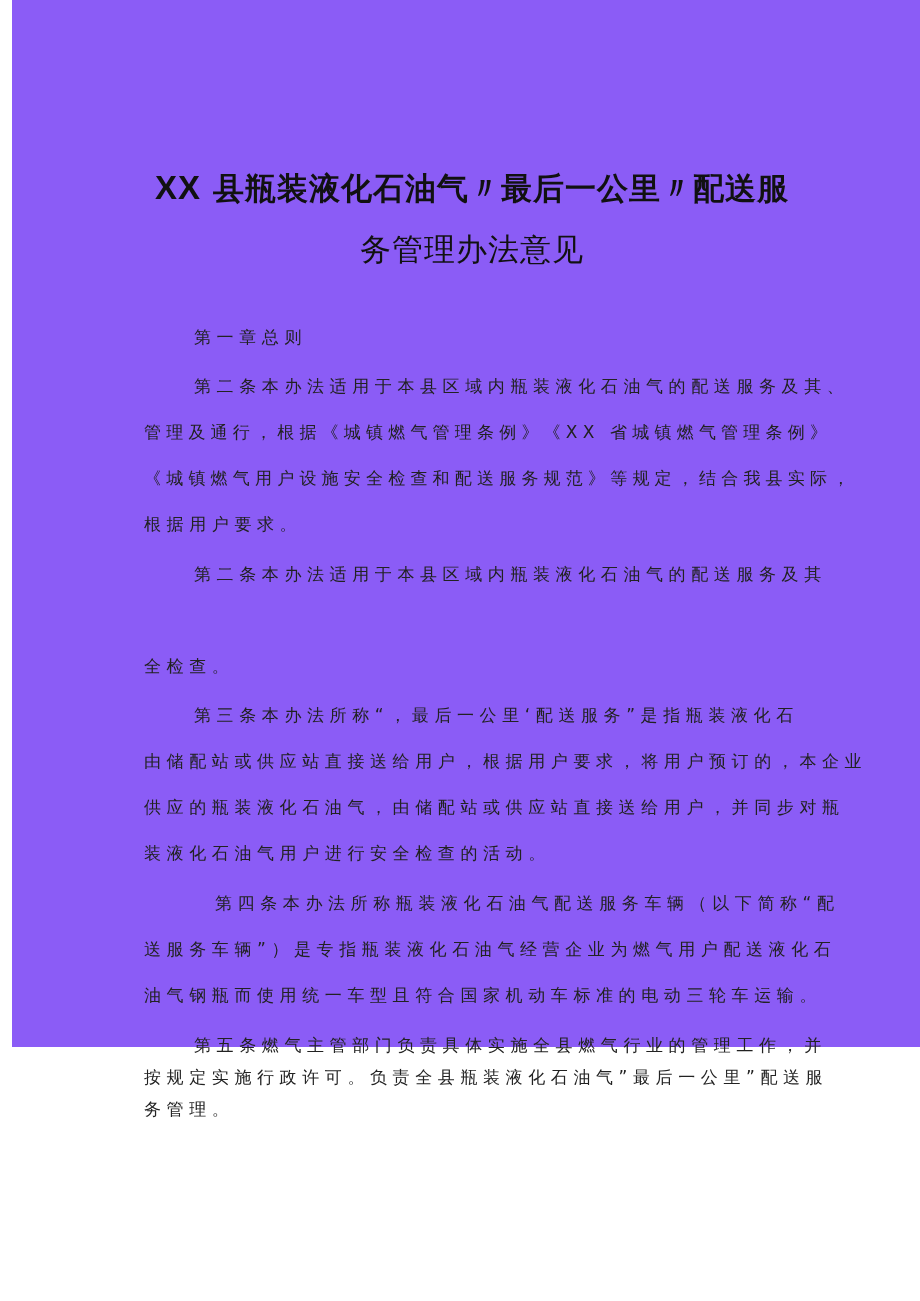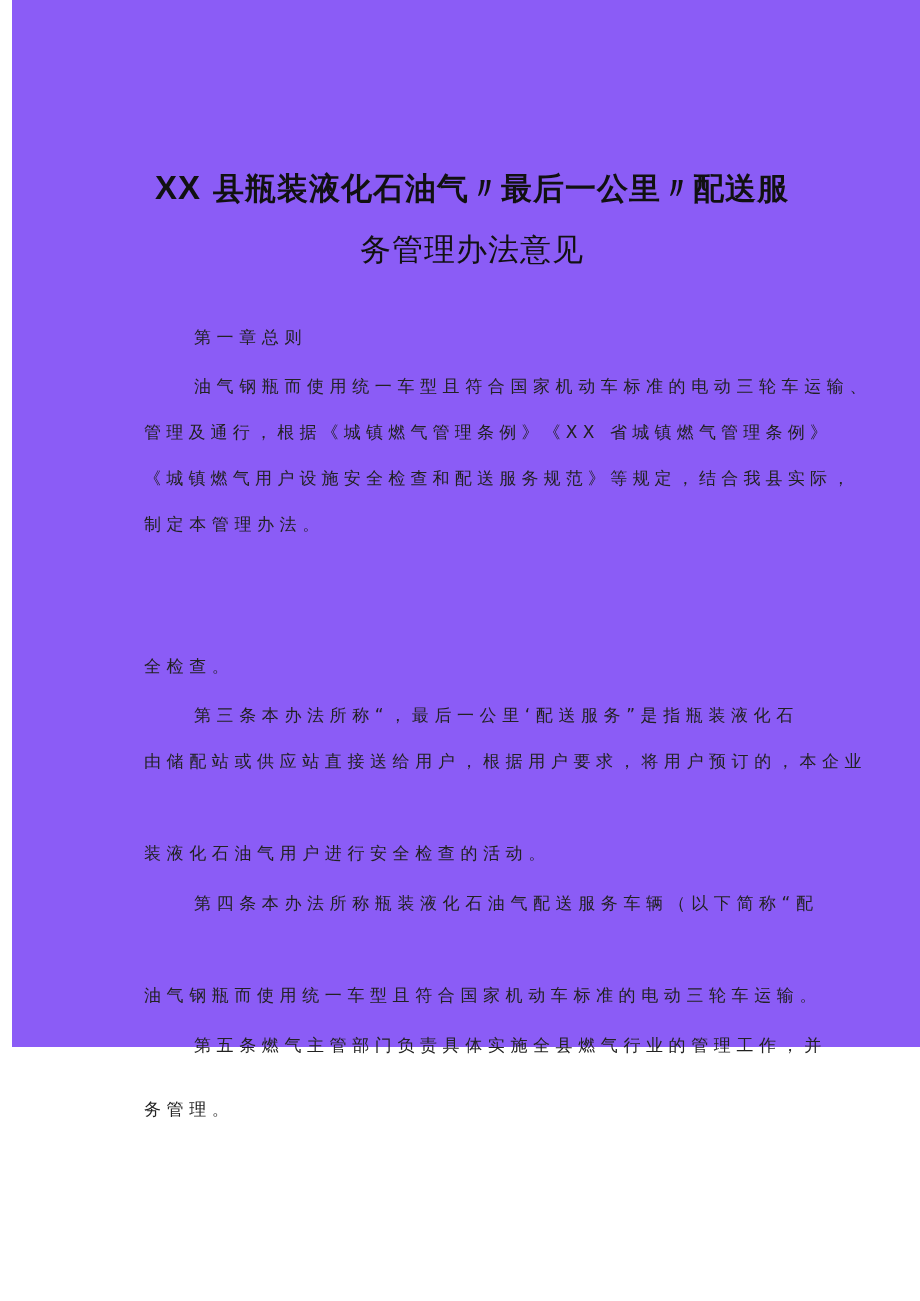--- a/index.html
+++ b/index.html
@@ -23,29 +23,33 @@
 </style>
 </head>
 <body>
 
 <div class="page">
   <div class="title title1"><span class="xx">XX</span><span> 县瓶装液化石油气〃最后一公里〃配送服</span></div>
   <div class="title title2">务管理办法意见</div>
 
   <div class="line indent" style="top:325px;">第一章总则</div>
 
-  <div class="line indent" style="top:374px;">油气钢瓶而使用统一车型且符合国家机动车标准的电动三轮车运输、</div>
+  <div class="line indent" style="top:374px;">第二条本办法适用于本县区域内瓶装液化石油气的配送服务及其、</div>
   <div class="line tight" style="top:420px;">管理及通行，根据《城镇燃气管理条例》《XX 省城镇燃气管理条例》</div>
   <div class="line tight" style="top:466px;">《城镇燃气用户设施安全检查和配送服务规范》等规定，结合我县实际，</div>
-  <div class="line" style="top:512px;">制定本管理办法。</div>
+  <div class="line" style="top:512px;">根据用户要求。</div>
 
+  <div class="line indent" style="top:562px;">第二条本办法适用于本县区域内瓶装液化石油气的配送服务及其</div>
   <div class="line" style="top:654px;">全检查。</div>
 
   <div class="line indent" style="top:703px;">第三条本办法所称“，最后一公里‘配送服务”是指瓶装液化石</div>
   <div class="line" style="top:749px;">由储配站或供应站直接送给用户，根据用户要求，将用户预订的，本企业</div>
+  <div class="line" style="top:795px;">供应的瓶装液化石油气，由储配站或供应站直接送给用户，并同步对瓶</div>
   <div class="line" style="top:841px;">装液化石油气用户进行安全检查的活动。</div>
 
-  <div class="line indent" style="top:891px;">第四条本办法所称瓶装液化石油气配送服务车辆（以下简称“配</div>
+  <div class="line indent" style="top:891px;margin-left:21px;">第四条本办法所称瓶装液化石油气配送服务车辆（以下简称“配</div>
+  <div class="line" style="top:937px;">送服务车辆”）是专指瓶装液化石油气经营企业为燃气用户配送液化石</div>
   <div class="line" style="top:983px;">油气钢瓶而使用统一车型且符合国家机动车标准的电动三轮车运输。</div>
 
   <div class="line indent" style="top:1033px;">第五条燃气主管部门负责具体实施全县燃气行业的管理工作，并</div>
+  <div class="line" style="top:1065px;">按规定实施行政许可。负责全县瓶装液化石油气”最后一公里”配送服</div>
   <div class="line" style="top:1097px;">务管理。</div>
 </div>
 
 </body></html>

